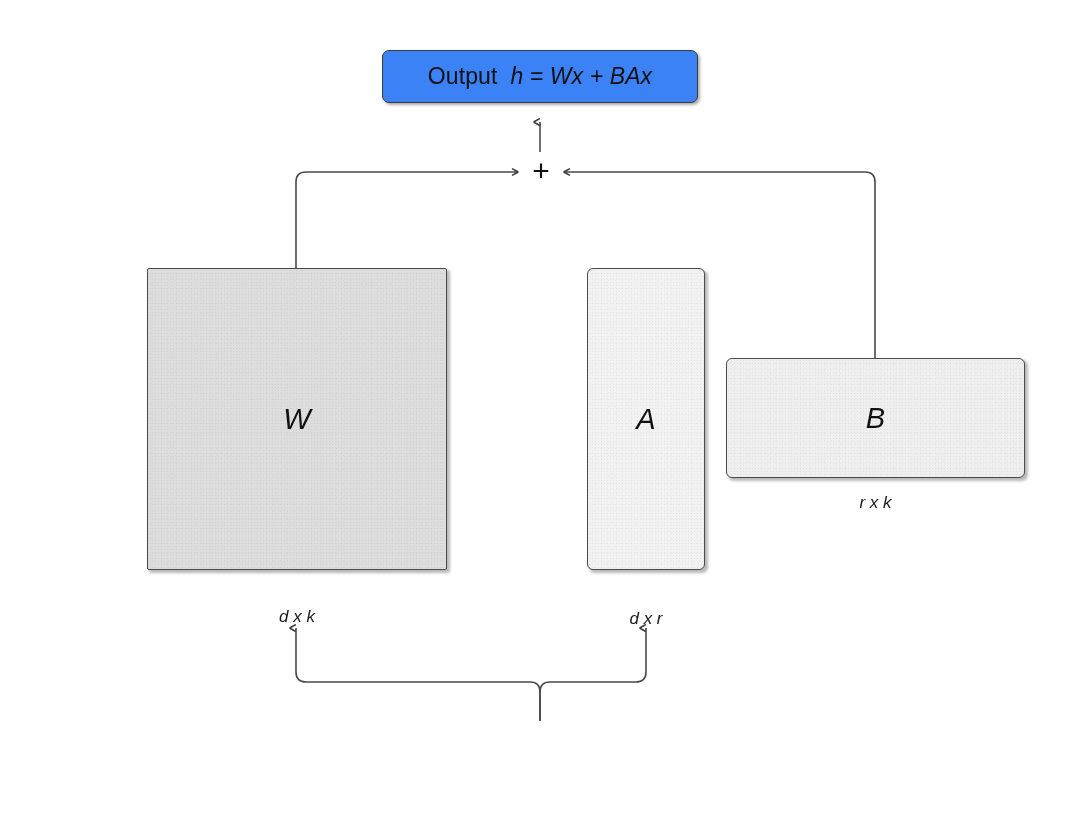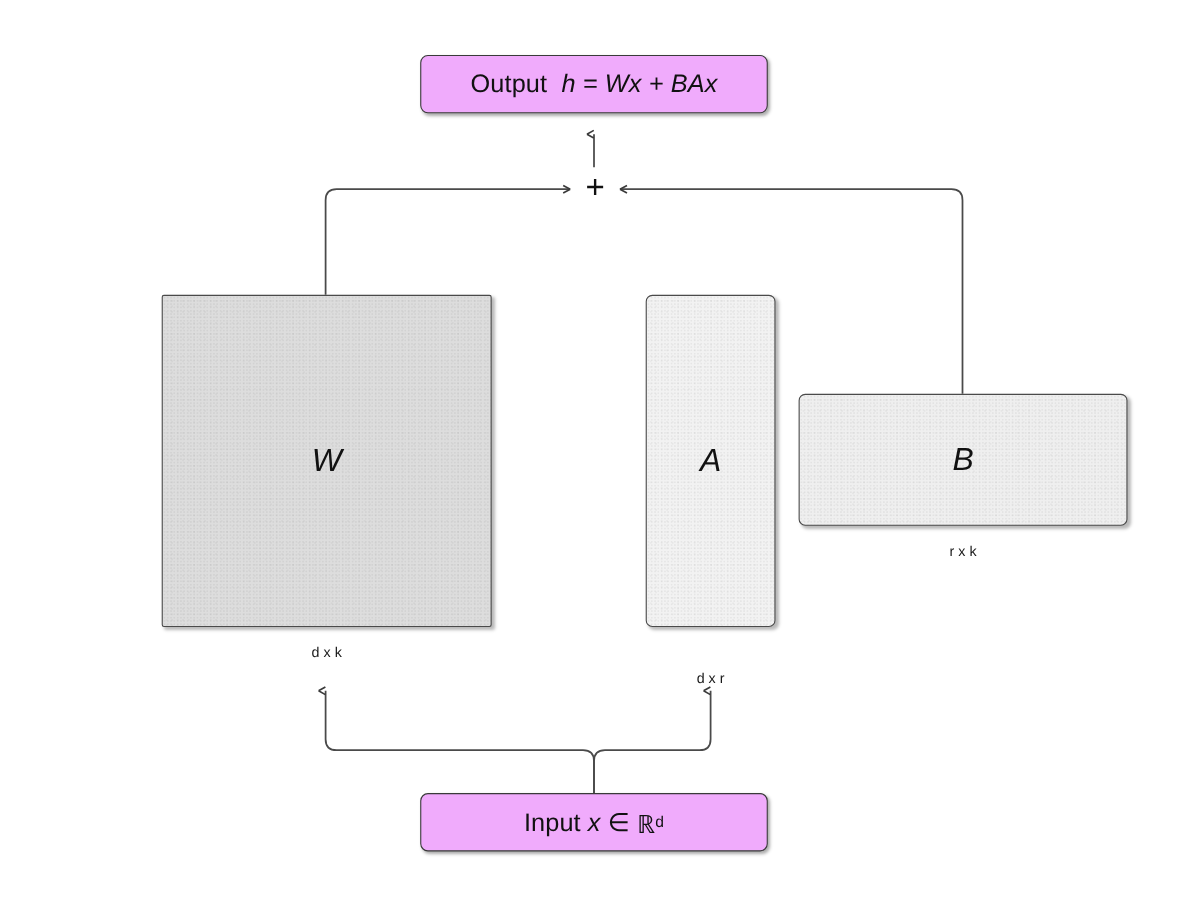--- a/index.html
+++ b/index.html
@@ -15,21 +15,21 @@
     width: 1080px;
     height: 824px;
     background: #ffffff;
     overflow: hidden;
   }
 
   
   .pill-box {
     position: absolute;
     box-sizing: border-box;
-    background: #f0abfc;
+    background: #3b82f6;
     border: 1.6px solid #3a3a3a;
     border-radius: 7px;
     box-shadow: 2px 2px 3px rgba(0,0,0,0.33);
     display: flex;
     align-items: center;
     justify-content: center;
     color: #111111;
     font-size: 23px;
     letter-spacing: 0.1px;
     white-space: pre;
@@ -71,26 +71,27 @@
   #w-box { left: 147px; top: 268px; width: 300px; height: 302px;
            background: #DDDDDD; border-radius: 2px; font-size: 29px; }
   #a-box { left: 587px; top: 268px; width: 118px; height: 302px;
            background: #F2F2F2; border-radius: 6px; font-size: 29px; }
   #b-box { left: 726px; top: 358px; width: 299px; height: 120px;
            background: #EFEFEF; border-radius: 6px; font-size: 29px; }
 
   
   .dim-label {
     position: absolute;
-    font-size: 13px;
+    font-style: italic;
+    font-size: 17px;
     color: #1a1a1a;
     text-align: center;
     white-space: pre;
   }
-  #w-dim { left: 147px; top: 585px; width: 300px; text-align: center; }
+  #w-dim { left: 147px; top: 607px; width: 300px; text-align: center; }
   #a-dim { left: 587px; top: 609px; width: 118px; }
   #b-dim { left: 726px; top: 493px; width: 299px; }
 
   
   #plus-junction {
     position: absolute;
     left: 528px; top: 156px;
     width: 26px; height: 30px;
     display: flex; align-items: center; justify-content: center;
     font-size: 30px;
@@ -156,17 +157,14 @@
   <div id="a-box" class="matrix-box">
     <span class="matrix-label">A</span>
   </div>
   <div id="a-dim" class="dim-label">d x r</div>
 
   <div id="b-box" class="matrix-box">
     <span class="matrix-label">B</span>
   </div>
   <div id="b-dim" class="dim-label">r x k</div>
 
-  <div id="input-box" class="pill-box">
-    <span>Input </span><span class="ital">x</span><span> ∈ </span><span>ℝ</span><span class="sup">d</span>
-  </div>
 
 </div>
 
 </body></html>

